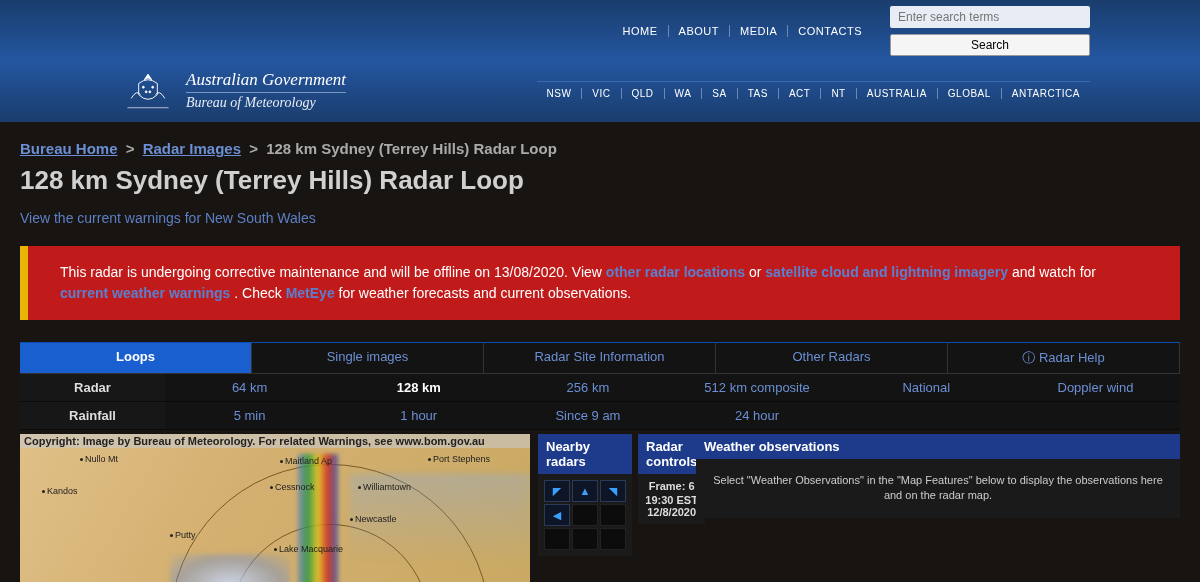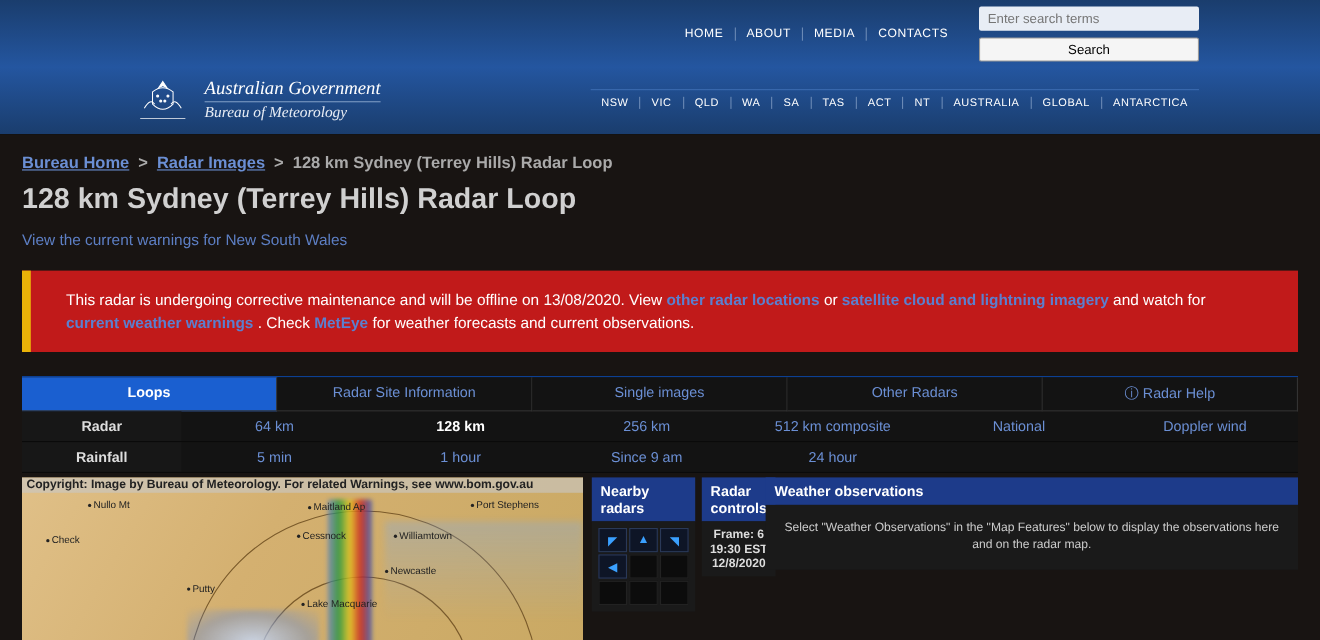--- a/index.html
+++ b/index.html
@@ -300,22 +300,22 @@
       <a href="#">satellite cloud and lightning imagery</a>
       <span> and watch for </span>
       <a href="#">current weather warnings</a>
       <span>. Check </span>
       <a href="#">MetEye</a>
       <span> for weather forecasts and current observations.</span>
     </div>
 
     <div class="tabs">
       <div class="tab active">Loops</div>
+      <div class="tab">Single images</div>
       <div class="tab">Radar Site Information</div>
-      <div class="tab">Single images</div>
       <div class="tab">Other Radars</div>
       <div class="tab">ⓘ Radar Help</div>
     </div>
 
     <div class="option-row">
       <div class="label">Radar</div>
       <div class="opts">
         <div class="opt">64 km</div>
         <div class="opt selected">128 km</div>
         <div class="opt">256 km</div>
@@ -341,21 +341,21 @@
       <div class="map">
         <div class="copytxt">Copyright: Image by Bureau of Meteorology. For related Warnings, see www.bom.gov.au</div>
         <div class="range-circle ring1"></div>
         <div class="range-circle ring2"></div>
 
         <div class="raincell" style="top:20px;left:278px;width:40px;height:190px;background:linear-gradient(90deg,rgba(80,120,220,0.6),rgba(30,150,60,0.8),rgba(230,200,30,0.8),rgba(200,30,30,0.8),rgba(30,80,200,0.7));filter:blur(2px);"></div>
         <div class="raincell" style="top:120px;left:150px;width:120px;height:60px;background:radial-gradient(rgba(200,220,255,0.8),rgba(100,140,220,0.4) 60%,transparent);filter:blur(2px);"></div>
         <div class="raincell" style="top:40px;left:330px;width:180px;height:90px;background:linear-gradient(180deg,rgba(120,170,240,0.3),transparent);filter:blur(3px);"></div>
 
         <span class="placename" style="top:20px;left:60px"><span class="dot"></span><span>Nullo Mt</span></span>
-        <span class="placename" style="top:52px;left:22px"><span class="dot"></span><span>Check</span></span>
+        <span class="placename" style="top:52px;left:22px"><span class="dot"></span><span>Kandos</span></span>
         <span class="placename" style="top:96px;left:150px"><span class="dot"></span><span>Putty</span></span>
 
         <span class="placename" style="top:22px;left:260px"><span class="dot"></span><span>Maitland Ap</span></span>
         <span class="placename" style="top:48px;left:250px"><span class="dot"></span><span>Cessnock</span></span>
         <span class="placename" style="top:110px;left:254px"><span class="dot"></span><span>Lake Macquarie</span></span>
         <span class="placename" style="top:158px;left:226px"><span class="dot"></span><span>Mangrove Mt</span></span>
         <span class="placename" style="top:158px;left:284px"><span class="dot"></span><span>Wyong</span></span>
 
         <span class="placename" style="top:20px;left:408px"><span class="dot"></span><span>Port Stephens</span></span>
         <span class="placename" style="top:48px;left:338px"><span class="dot"></span><span>Williamtown</span></span>

